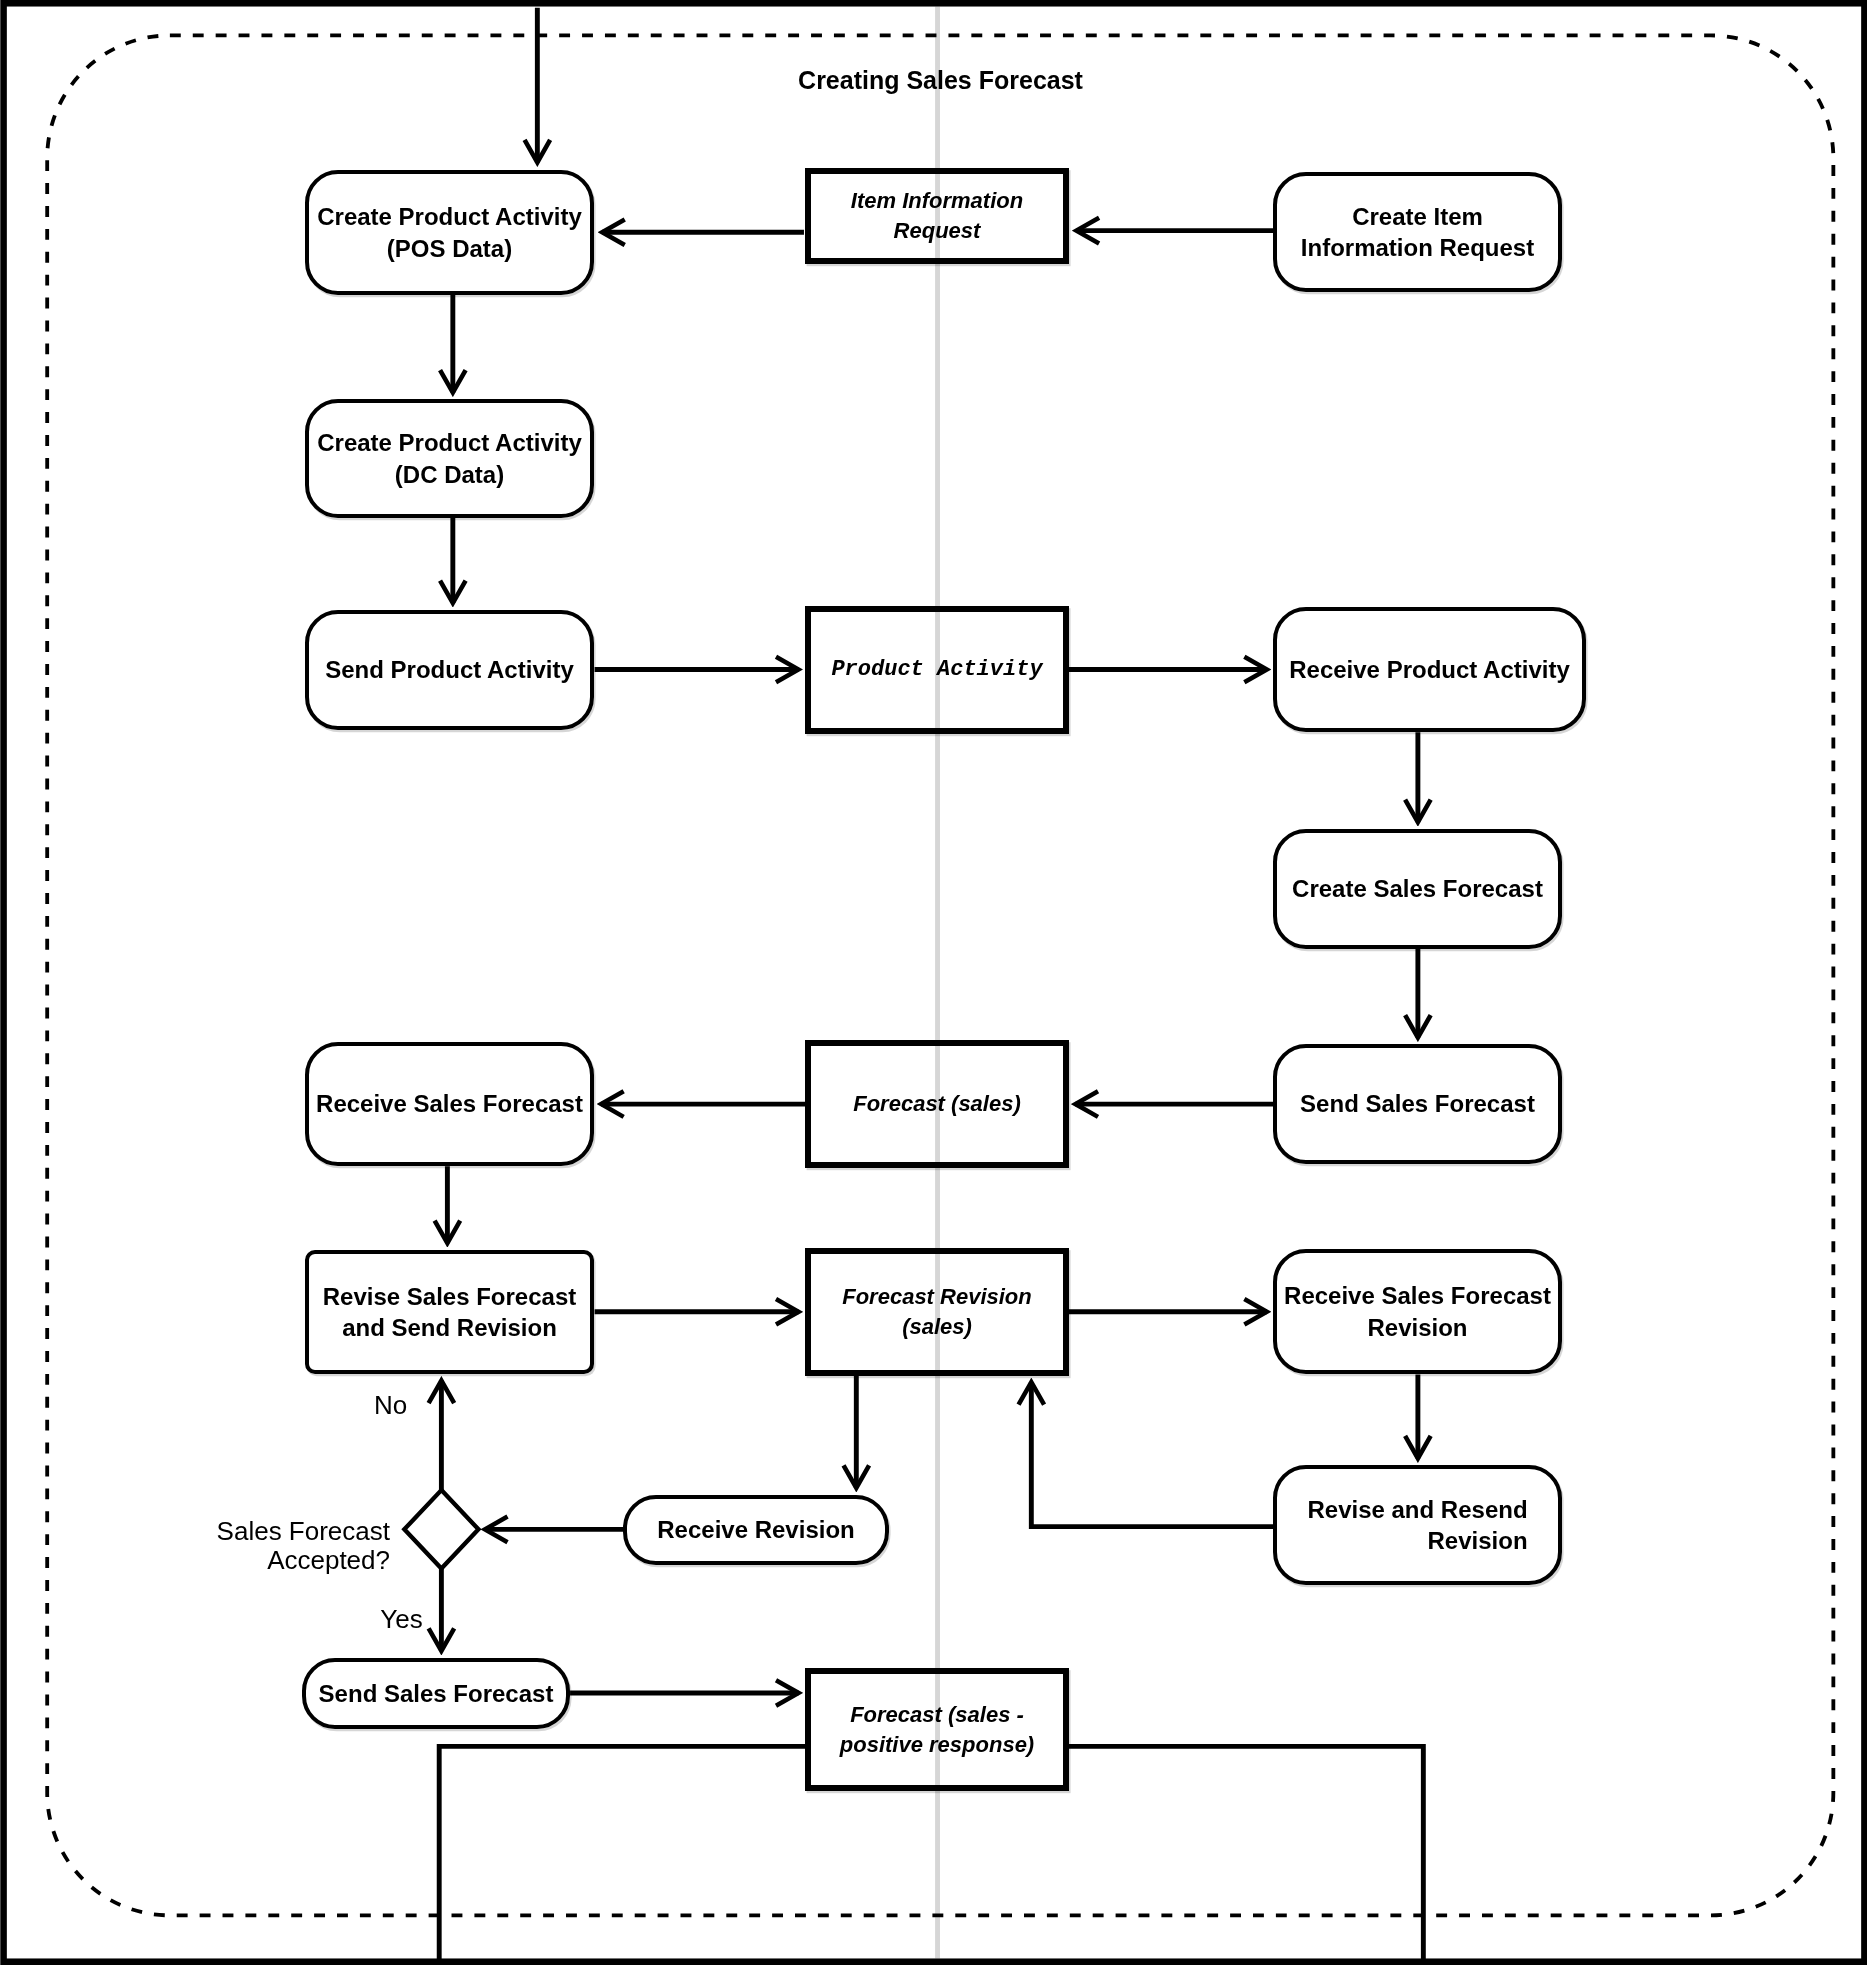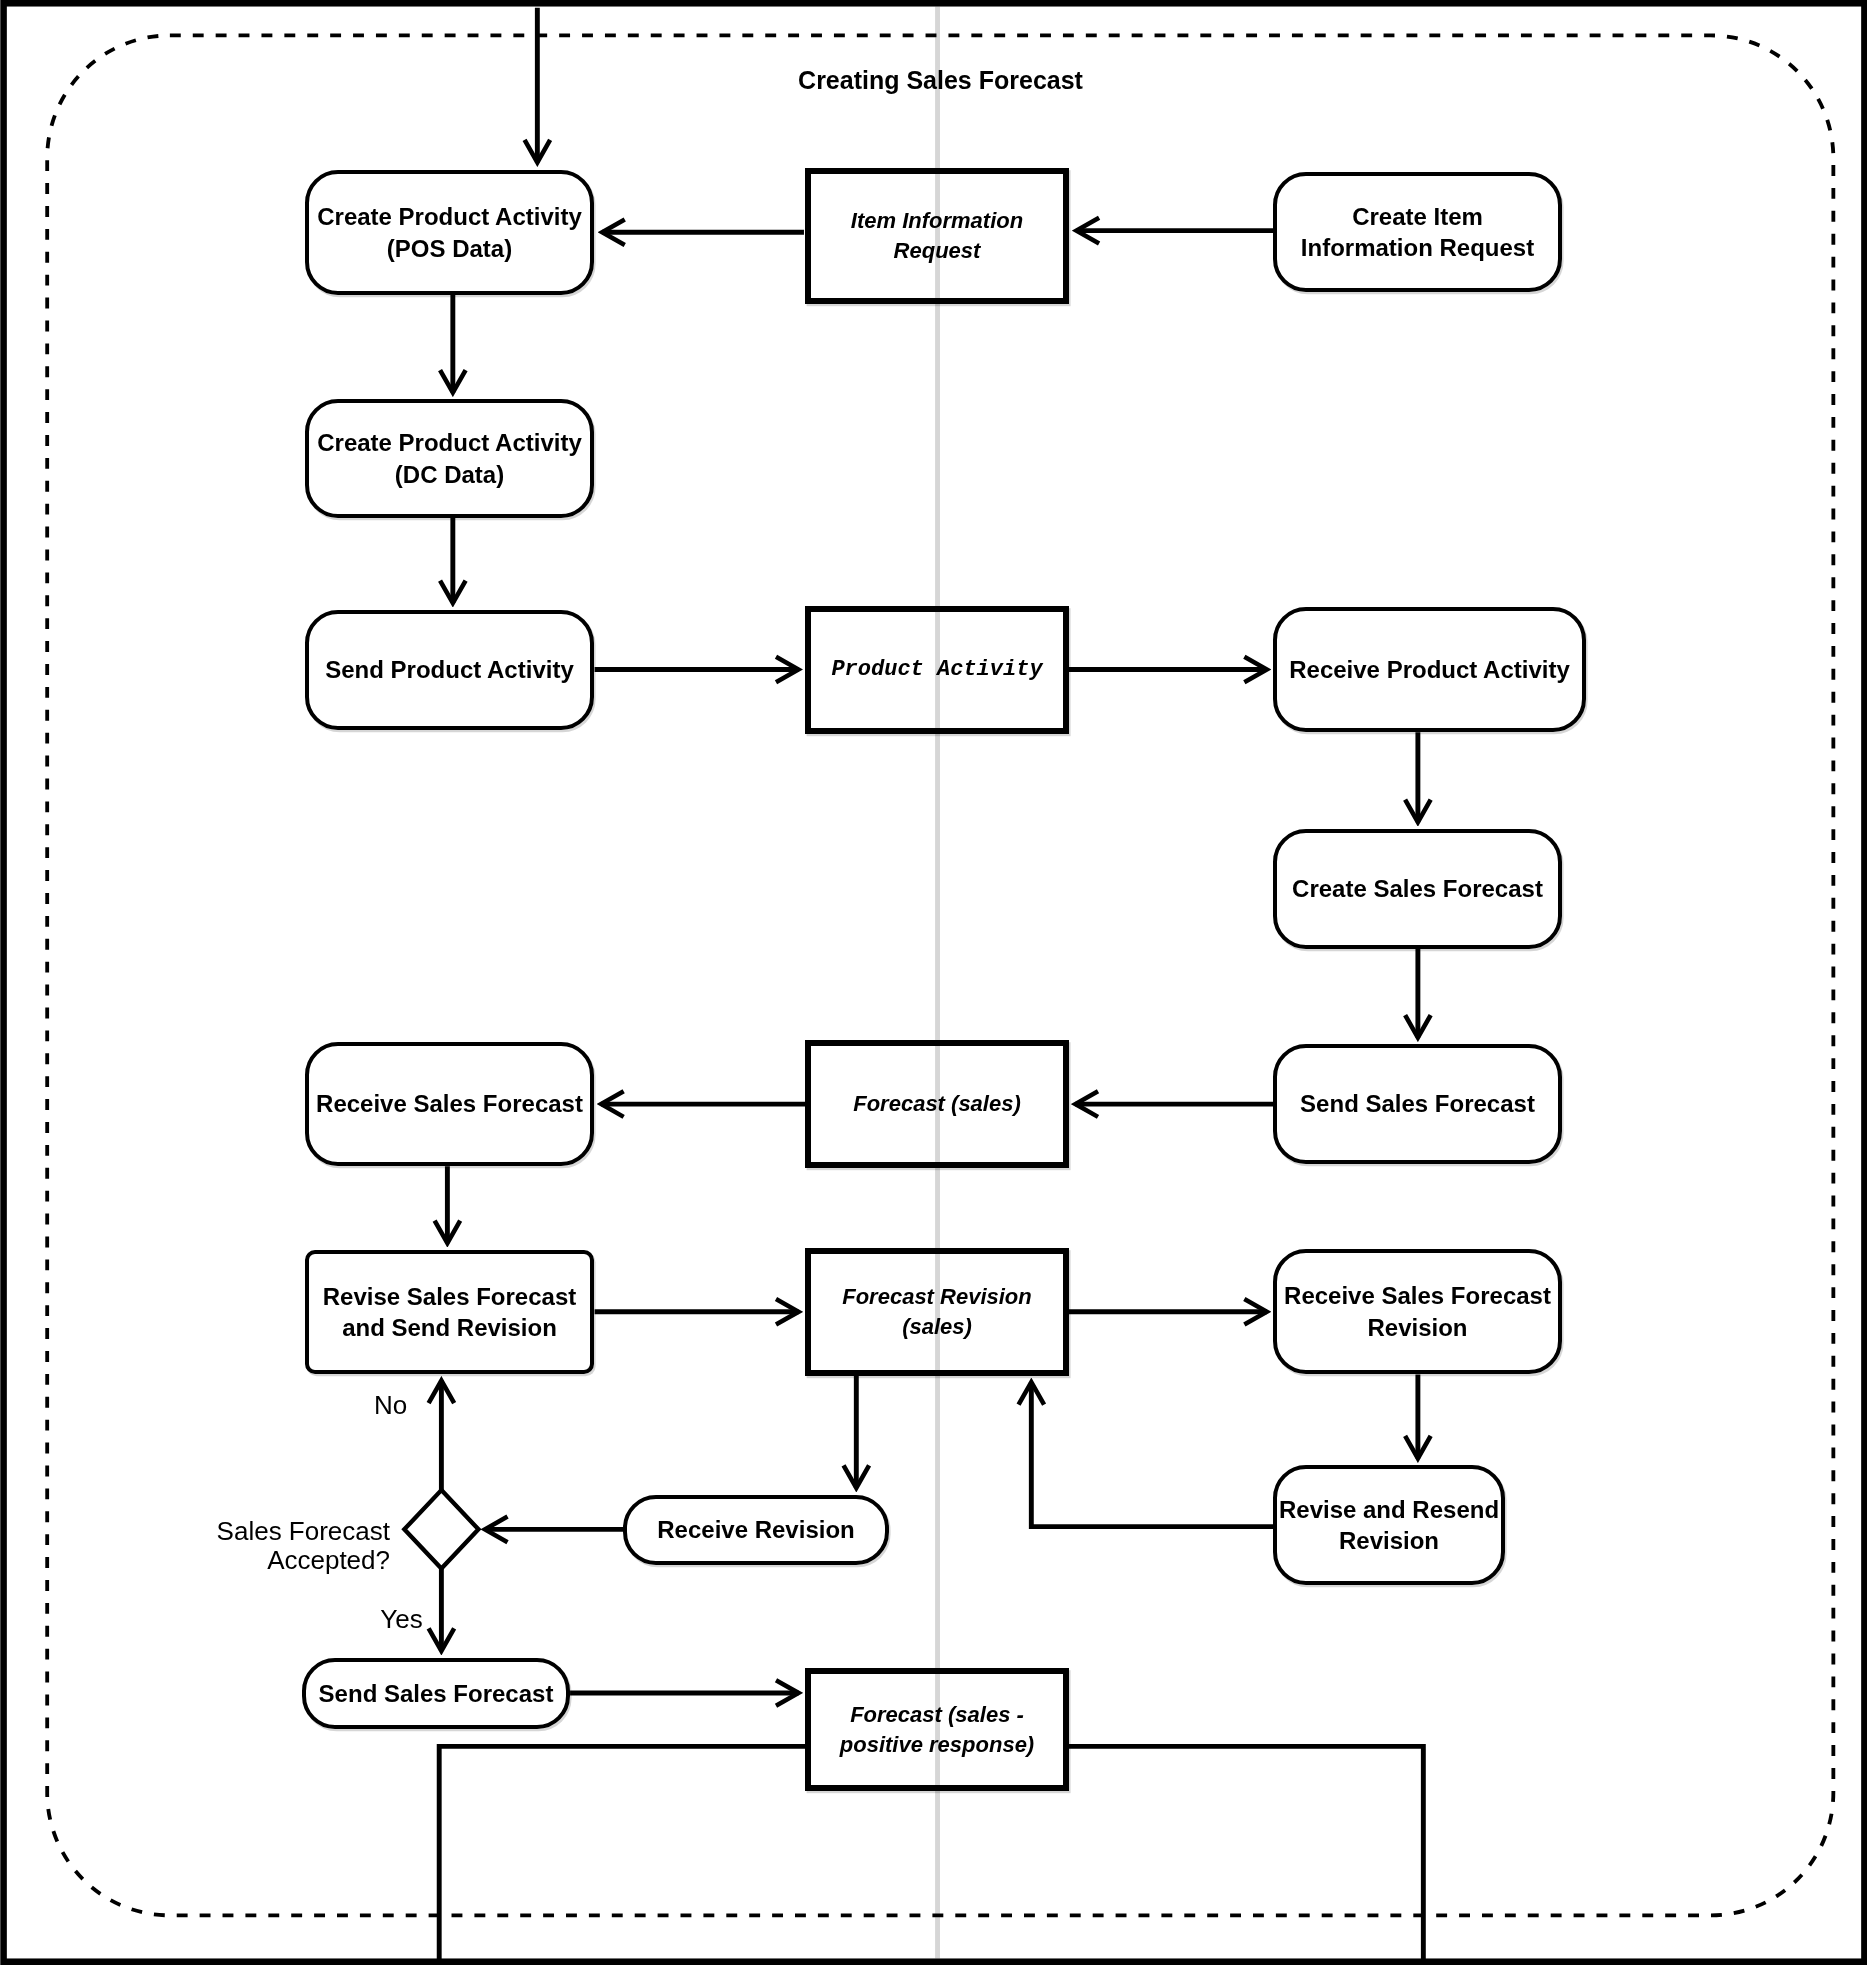--- a/index.html
+++ b/index.html
@@ -113,21 +113,21 @@
 
   <div class="node process" style="left:305px; top:610px; width:289px; height:120px;">Send Product Activity</div>
 
   <div class="node process" style="left:305px; top:1042px; width:289px; height:124px;">Receive Sales Forecast</div>
 
   <div class="node process" style="left:305px; top:1250px; width:289px; height:124px;border-radius:10px;">Revise Sales Forecast
 and Send Revision</div>
 
   <div class="node process" style="left:302px; top:1658px; width:268px; height:71px;">Send Sales Forecast</div>
 
-  <div class="node message" style="left:805px; top:168px; width:264px; height:136px;">Item Information
+  <div class="node message" style="left:805px; top:168px; width:264px; height:96px;">Item Information
 Request</div>
 
   <div class="node message" style="left:805px; top:606px; width:264px; height:128px;font-family:Liberation Mono, monospace;">Product Activity</div>
 
   <div class="node message" style="left:805px; top:1040px; width:264px; height:128px;">Forecast (sales)</div>
 
   <div class="node message" style="left:805px; top:1248px; width:264px; height:128px;">Forecast Revision
 (sales)</div>
 
   <div class="node message" style="left:805px; top:1668px; width:264px; height:123px;">Forecast (sales -
@@ -140,21 +140,21 @@
 
   <div class="node process" style="left:1273px; top:607px; width:313px; height:125px;">Receive Product Activity</div>
 
   <div class="node process" style="left:1273px; top:829px; width:289px; height:120px;">Create Sales Forecast</div>
 
   <div class="node process" style="left:1273px; top:1044px; width:289px; height:120px;">Send Sales Forecast</div>
 
   <div class="node process" style="left:1273px; top:1249px; width:289px; height:125px;">Receive Sales Forecast
 Revision</div>
 
-  <div class="node process" style="left:1273px; top:1465px; width:232px; height:120px;">Revise and Resend
+  <div class="node process" style="left:1273px; top:1465px; width:289px; height:120px;text-align:right;">Revise and Resend
 Revision</div>
 
   <div class="freelabel" style="left:109px; top:1517px; width:281px; text-align:right;">Sales Forecast Accepted?</div>
 
   <div class="freelabel" style="left:363px; top:1391px; width:55px; text-align:center;">No</div>
 
   <div class="freelabel" style="left:374px; top:1605px; width:55px; text-align:center;">Yes</div>
 
 </div>
 

